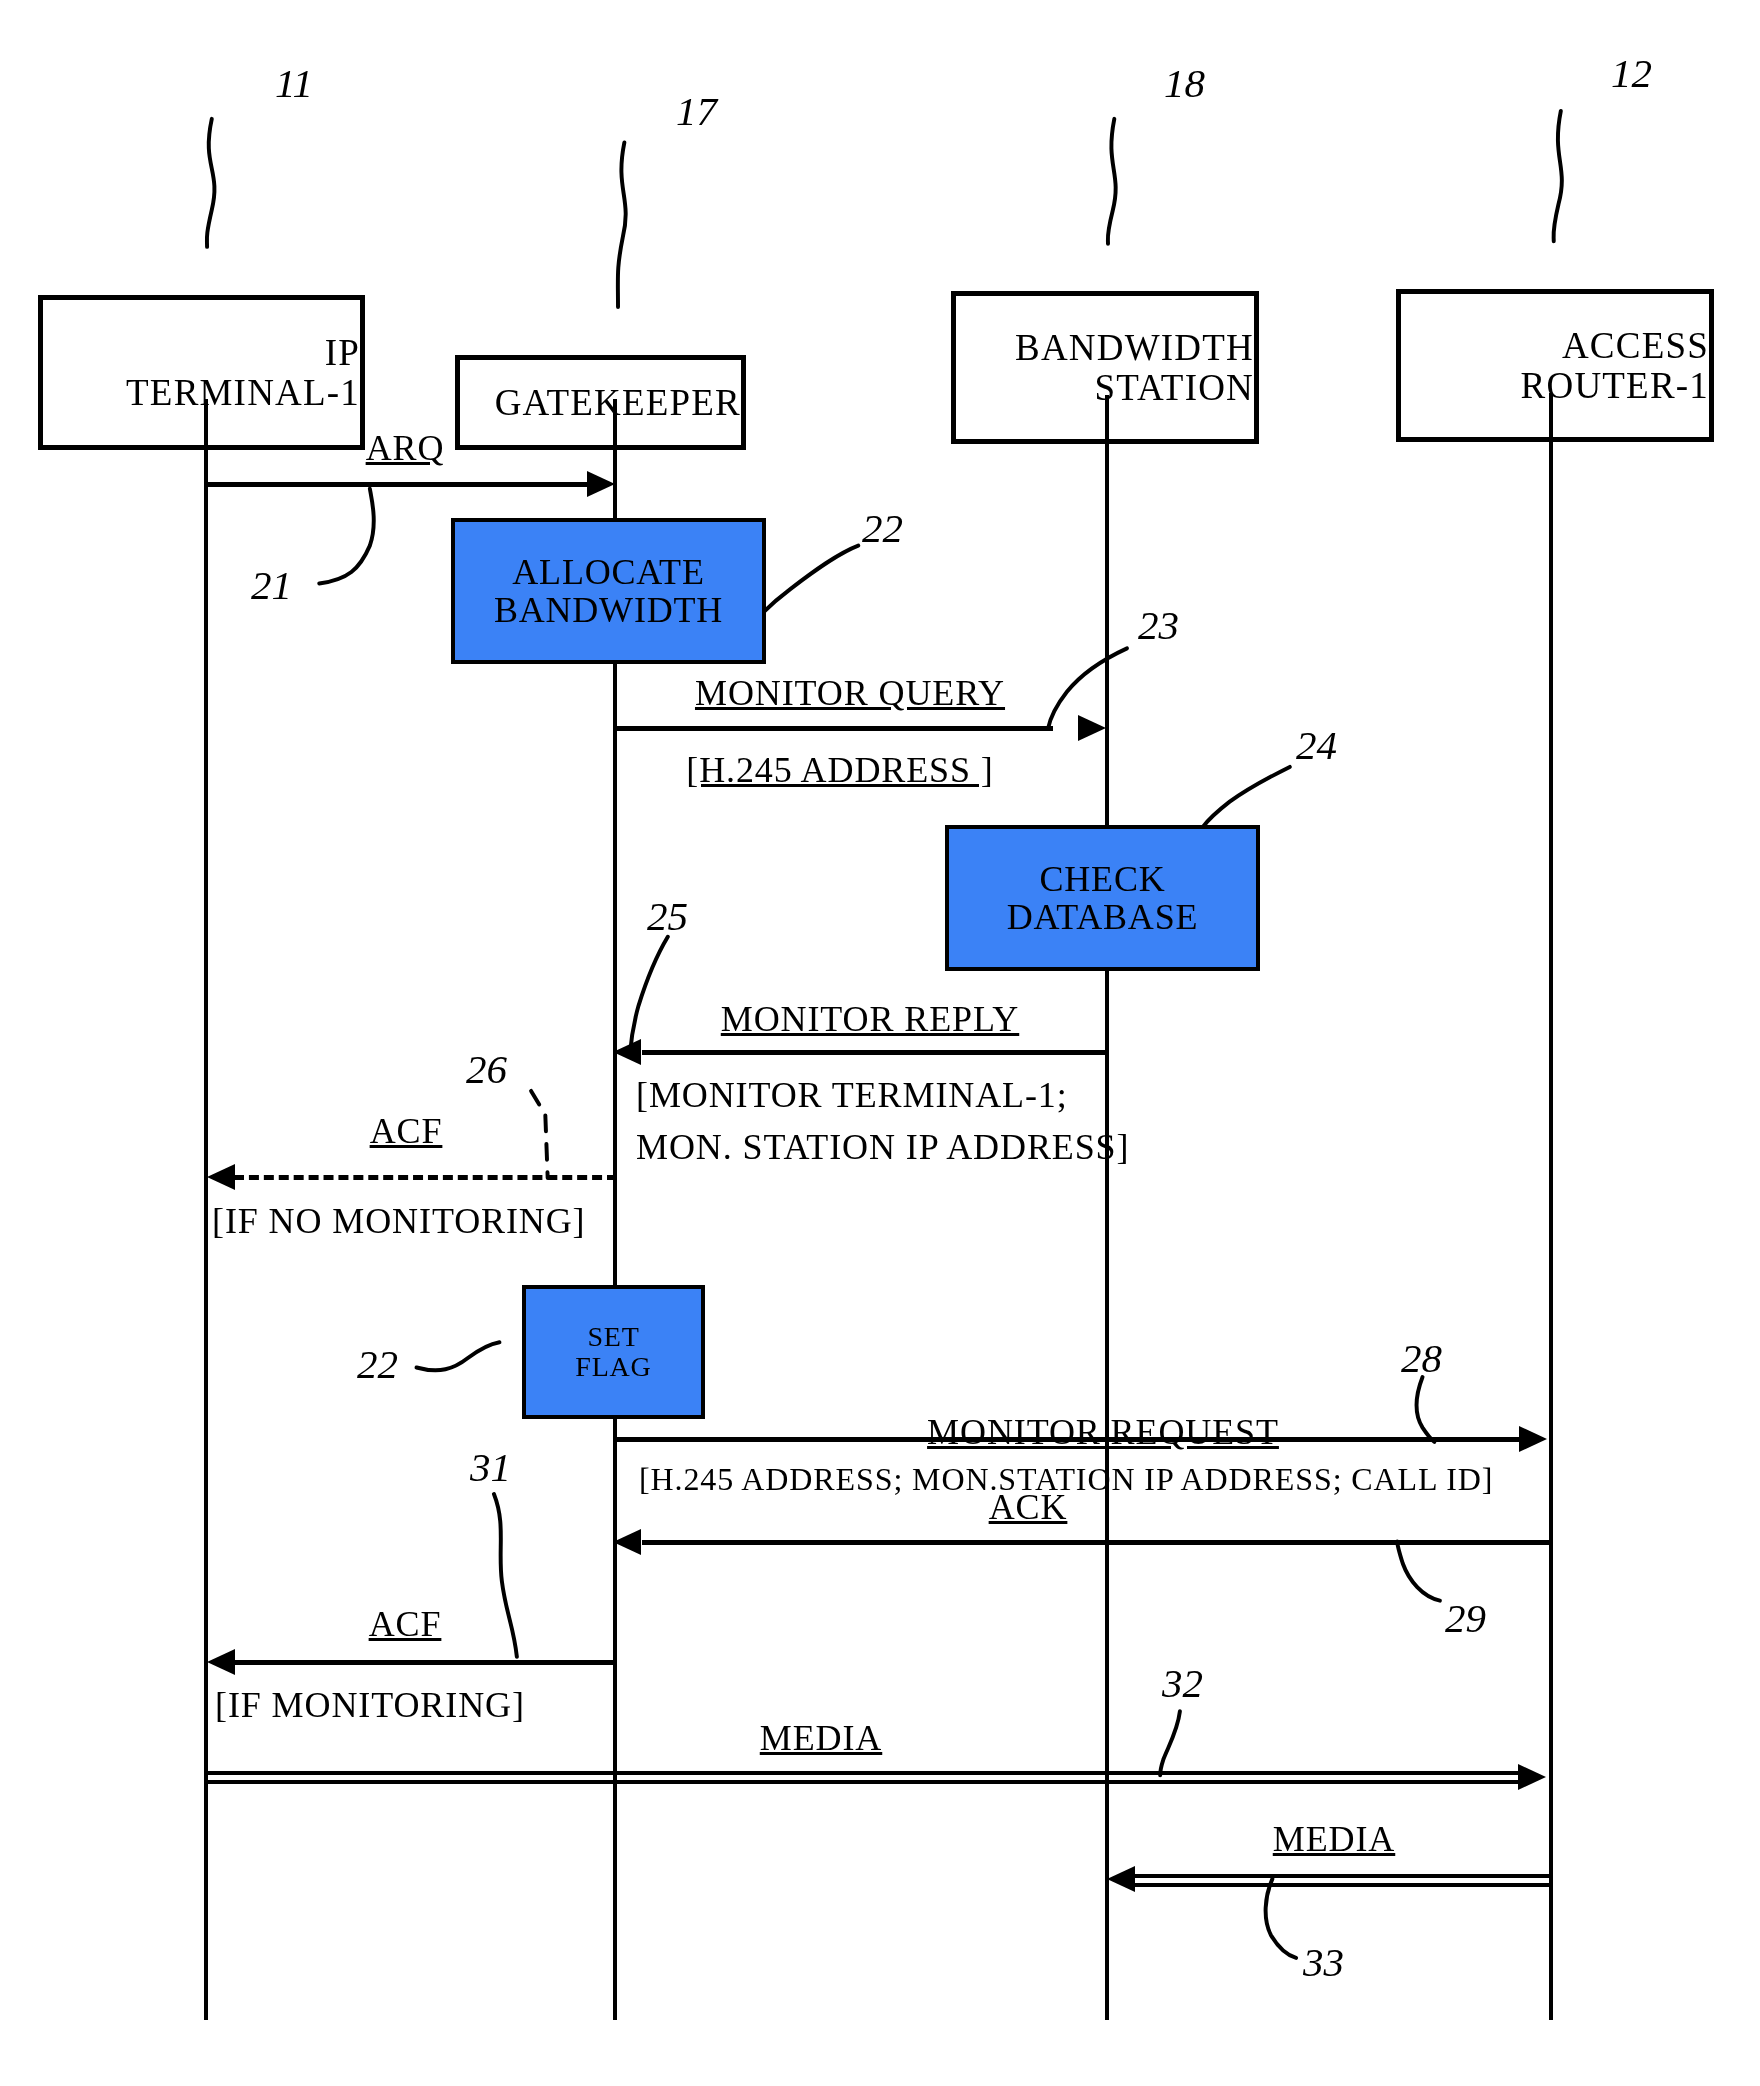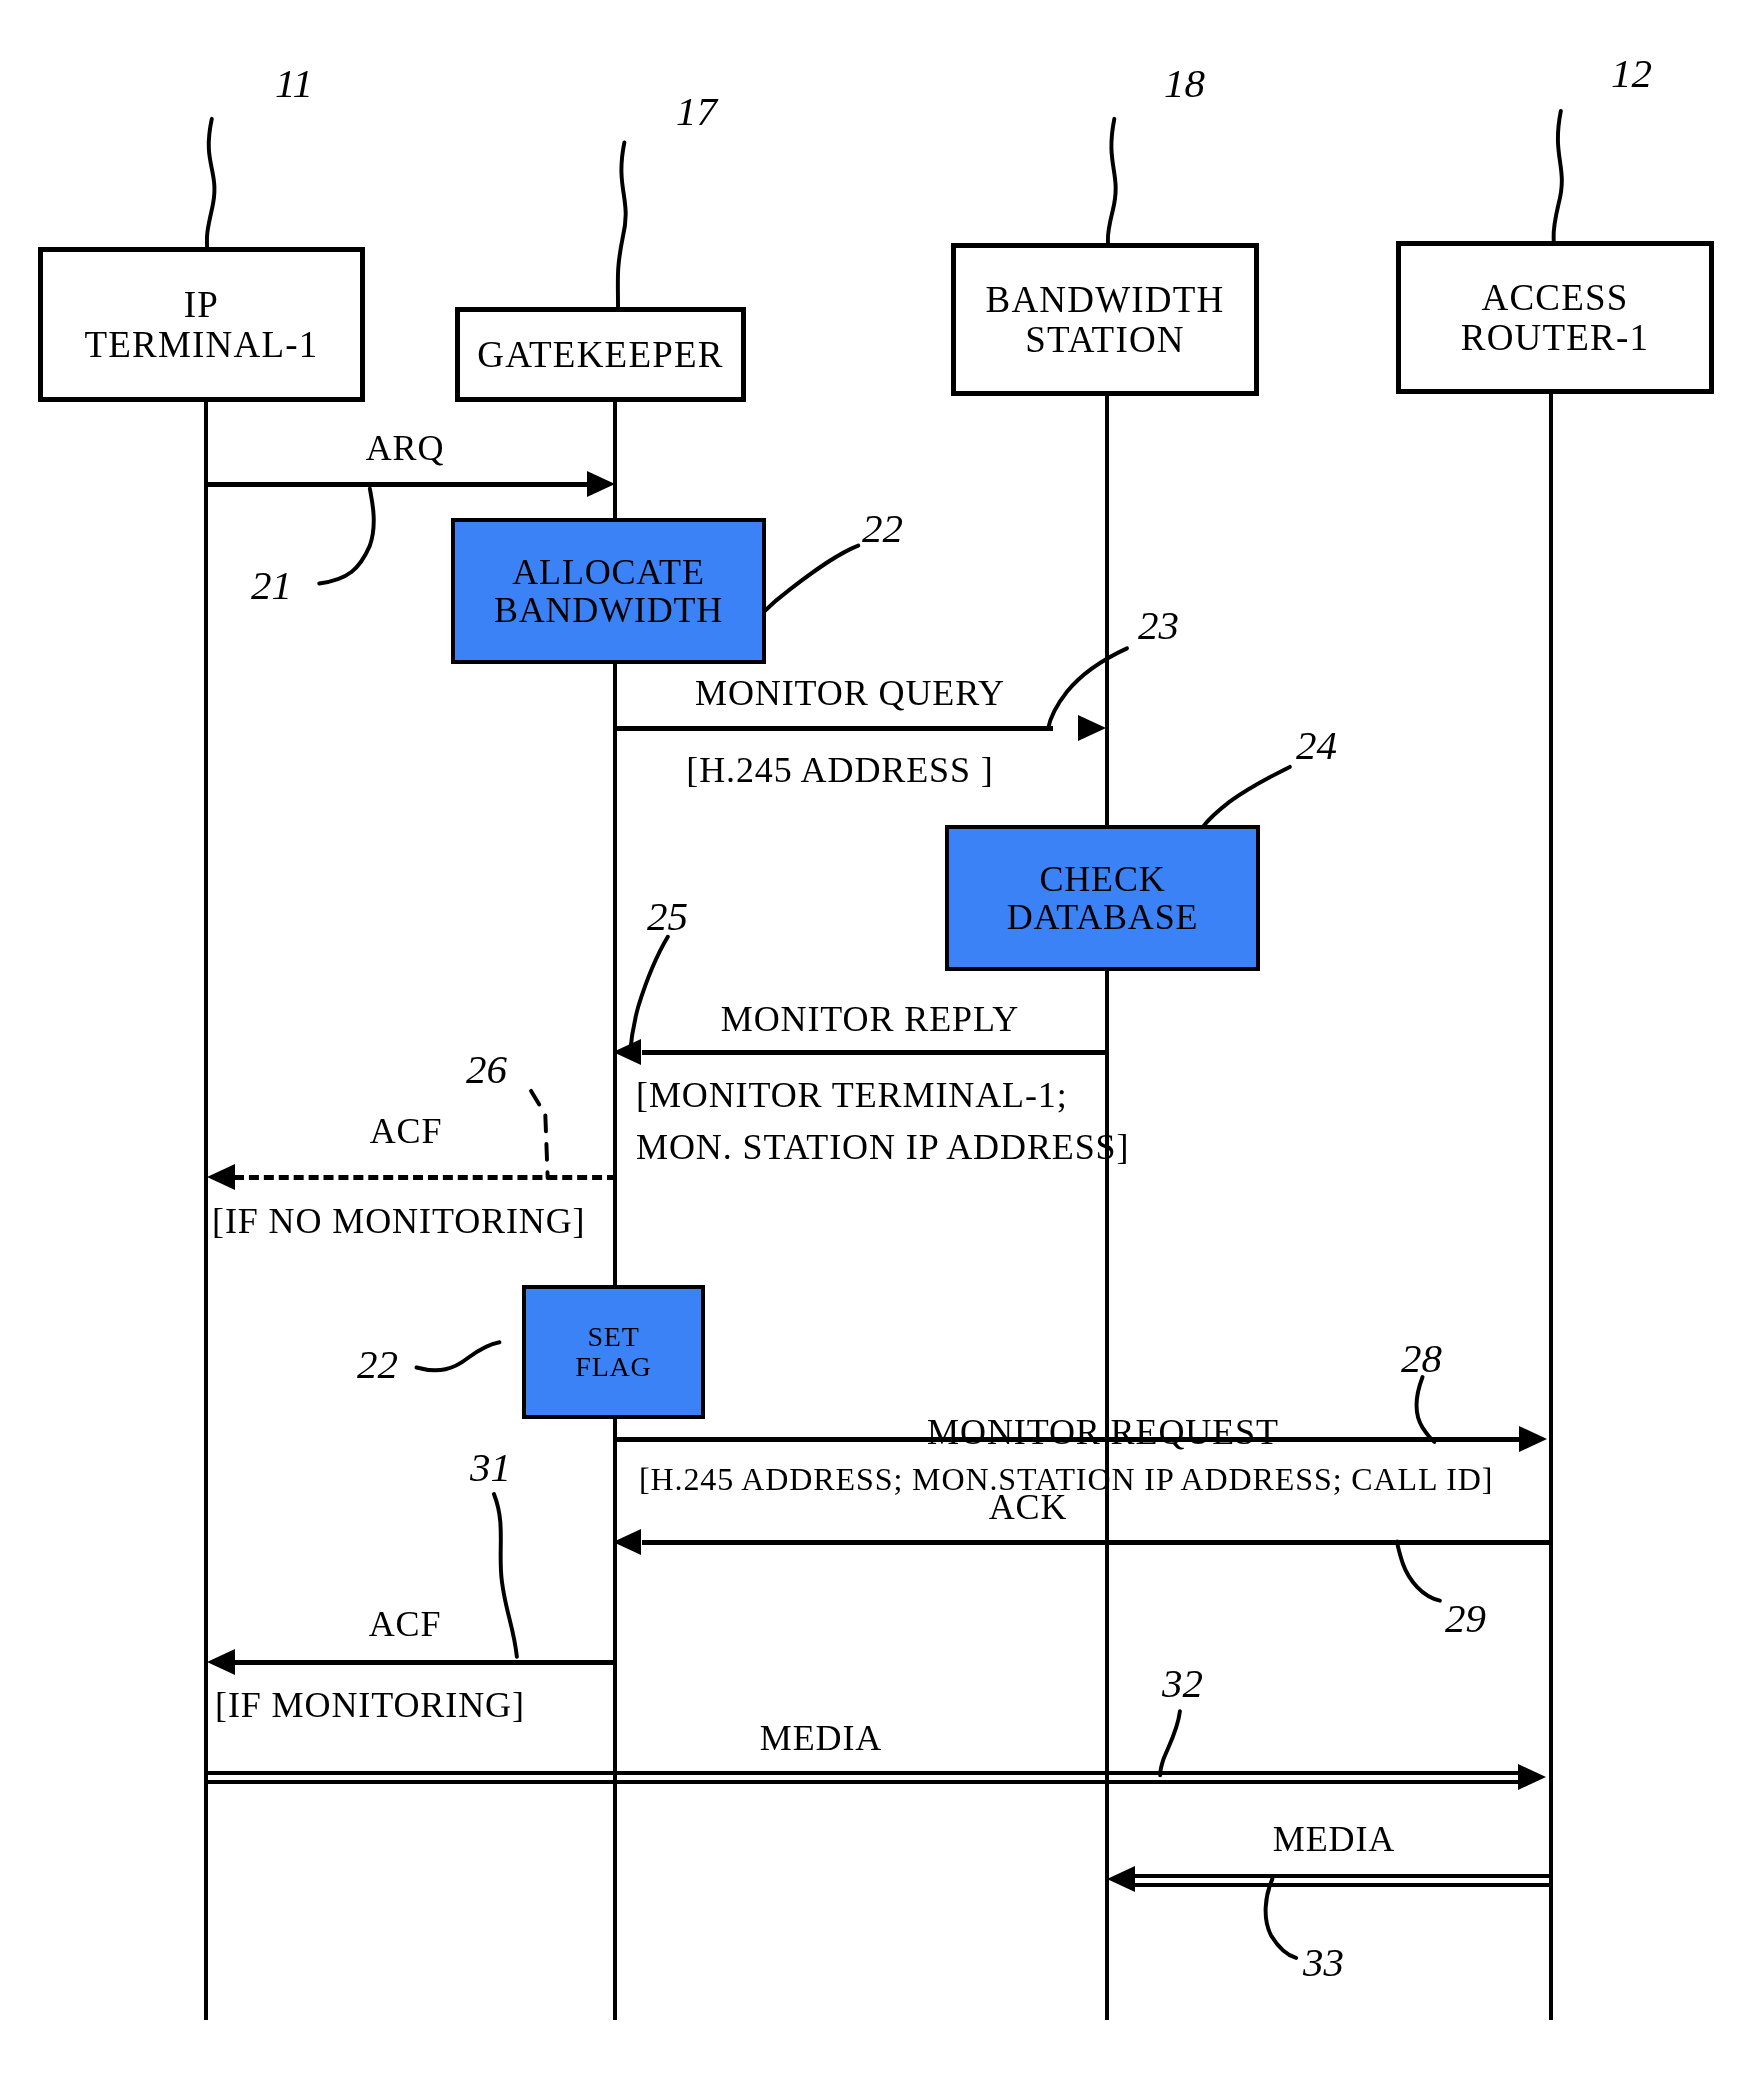--- a/index.html
+++ b/index.html
@@ -2,22 +2,22 @@
 <html style="font-size:12.6px"><head>
 <meta charset="utf-8">
 <style>
   html, body { margin:0; padding:0; background:#ffffff; }
   body { width:1760px; height:2087px; font-family:"Liberation Serif", serif; color:#000; }
   #canvas { position:relative; width:1760px; height:2087px; overflow:hidden; background:#fff; }
 
   
   .ebox {
     position:absolute; border:5.5px solid #000; background:#fff;
-    display:flex; flex-direction:column; align-items:center; justify-content:center;
-    box-sizing:border-box; line-height:1.06;
+    display:flex; flex-direction:column; align-items:flex-end; justify-content:center;
+    box-sizing:border-box; line-height:1.06;margin-top:48px;
   }
   .ebox .l { font-size:37px; letter-spacing:1.2px; white-space:nowrap; font-weight:400; }
 
   
   .pbox {
     position:absolute; border:4.7px solid #000; background:#3b82f6;
     display:flex; flex-direction:column; align-items:center; justify-content:center;
     box-sizing:border-box; line-height:1.06; z-index:6;
   }
   .pbox .l { font-size:36px; letter-spacing:0.8px; white-space:nowrap; }
@@ -35,21 +35,21 @@
   .arrowR { border-top:13.4px solid transparent; border-bottom:13.4px solid transparent; border-left:28.5px solid #000; }
   .arrowL { border-top:13.4px solid transparent; border-bottom:13.4px solid transparent; border-right:28.5px solid #000; }
 
   
   .dbl { position:absolute; z-index:4; }
   .dbl .s { position:absolute; left:0; right:0; height:4px; background:#000; }
 
   
   .lbl { position:absolute; font-size:36px; letter-spacing:0.9px; white-space:nowrap; z-index:7; }
   .lbl.sm { font-size:32px; }
-  .lbl.c { transform:translateX(-50%); }
+  .lbl.c { transform:translateX(-50%);text-decoration:underline; }
 
   
   .ref {
     position:absolute; font-style:italic; font-size:41px; font-weight:400;
     font-family:"Liberation Serif", serif; z-index:8; white-space:nowrap;
   }
 
   
   svg.leaders { position:absolute; left:0; top:0; width:1760px; height:2087px; z-index:3; pointer-events:none; }
   svg.leaders path { fill:none; stroke:#000; stroke-width:5; stroke-linecap:round; }

